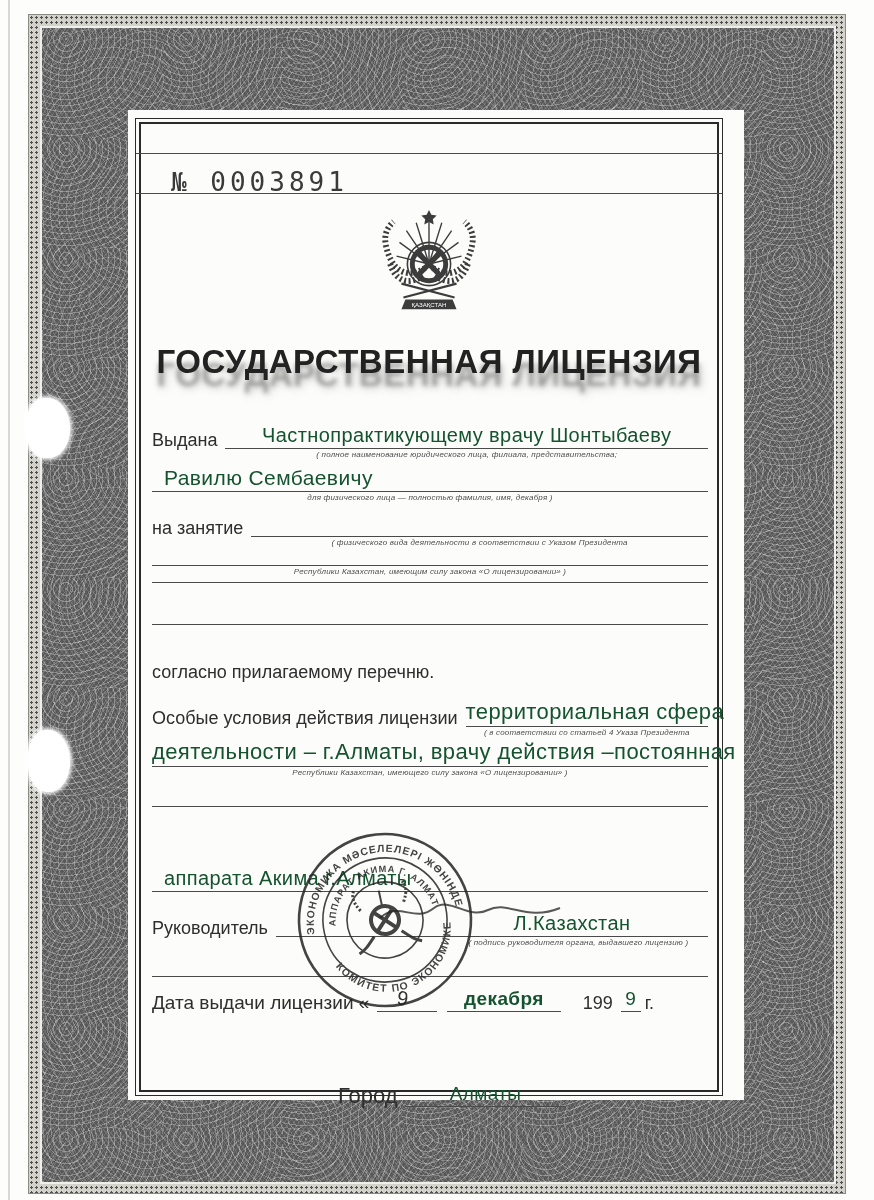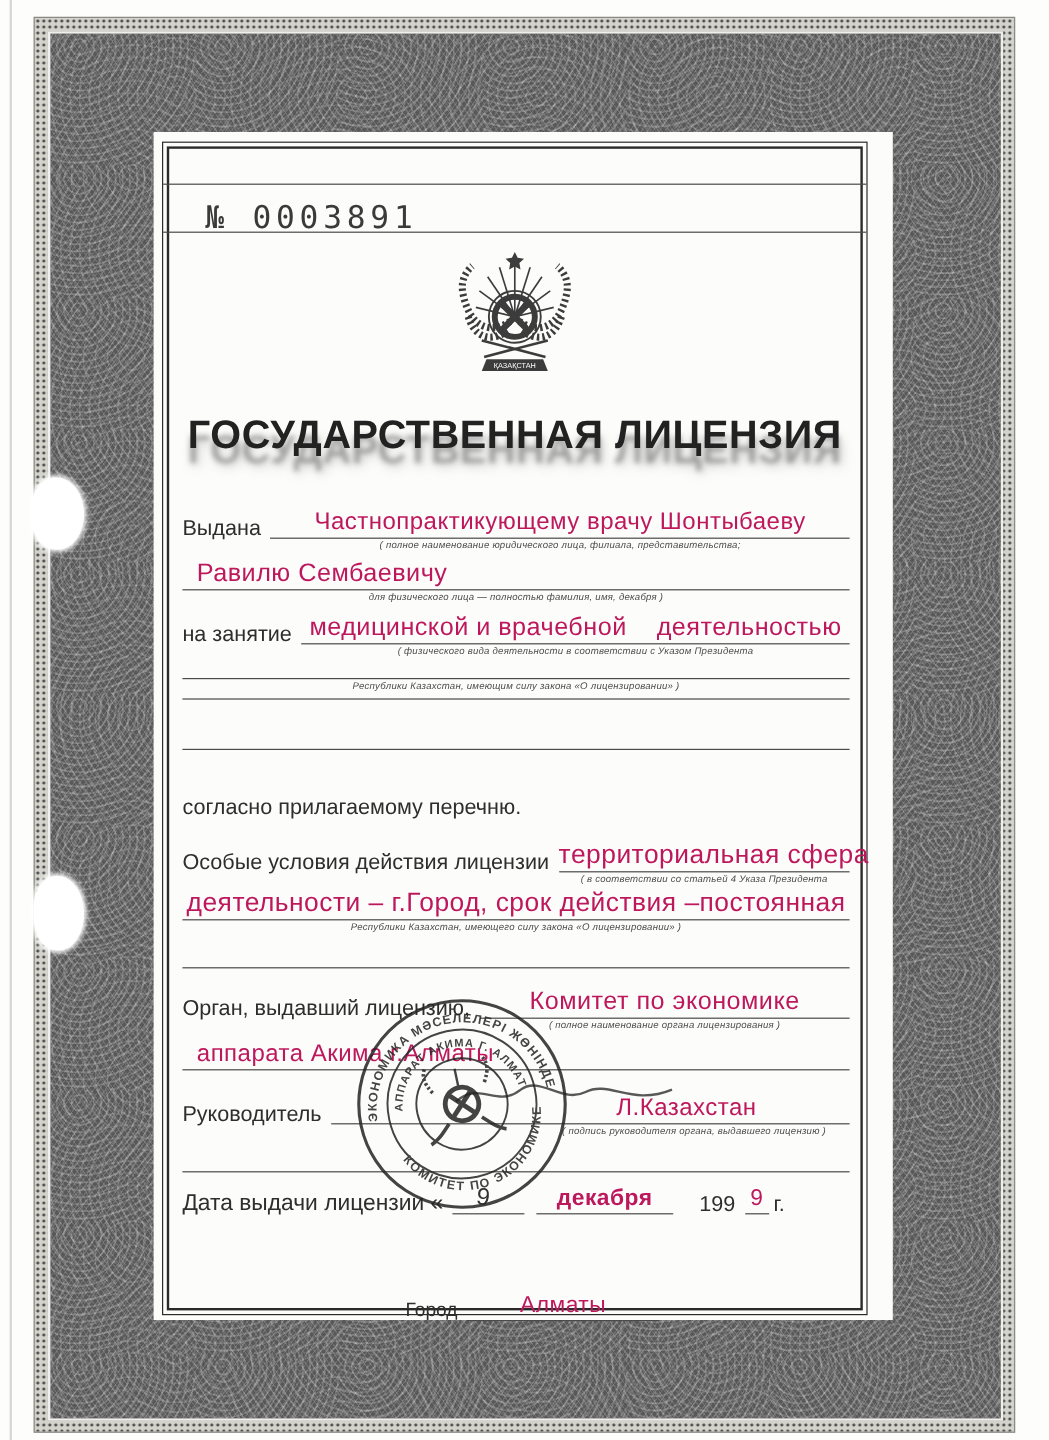--- a/index.html
+++ b/index.html
@@ -42,21 +42,21 @@
   .emblem-wrap{left:0;right:0;top:86px;text-align:center;}
 
   .title{left:0;right:0;top:224px;text-align:center;font-size:33px;font-weight:bold;
          letter-spacing:0.5px;color:#222;
          text-shadow:0 13px 4px rgba(80,80,80,.45), 2px 15px 9px rgba(110,110,110,.35);}
 
   .row{position:absolute;left:16px;right:14px;display:flex;align-items:flex-end;}
   .label{font-size:18px;color:#2e2e2e;white-space:nowrap;padding-right:8px;line-height:1;}
   .line{flex:1;position:relative;border-bottom:1px solid #4a4a4a;height:26px;}
   .line-plain{position:absolute;left:16px;right:14px;border-bottom:1px solid #4a4a4a;}
-  .value{position:absolute;bottom:1px;white-space:pre;color:#be185d;letter-spacing:.4px;}
+  .value{position:absolute;bottom:1px;white-space:pre;color:#14532d;letter-spacing:.4px;}
   .v-center{left:0;right:0;text-align:center;}
   .caption{position:absolute;top:100%;margin-top:2px;left:0;right:0;text-align:center;
            font-style:italic;font-size:8px;color:#4d4d4d;white-space:nowrap;letter-spacing:.2px;}
 
   .plain-text{font-size:18px;color:#2e2e2e;}
 
   .date-row{display:flex;align-items:flex-end;font-size:18px;}
   .seg{position:relative;border-bottom:1px solid #4a4a4a;height:24px;}
   .seg .value{bottom:1px;}
 
@@ -135,21 +135,20 @@
     <div class="row" style="top:346px;">
       <span class="line">
         <span class="value" style="left:12px;font-size:21px;">Равилю Сембаевичу</span>
         <span class="caption">для физического лица — полностью фамилия, имя, декабря )</span>
       </span>
     </div>
 
     <div class="row" style="top:391px;">
       <span class="label">на занятие</span>
       <span class="line">
-        <span class="value v-center" style="font-size:21px;">медицинской и врачебной    деятельностью</span>
         <span class="caption">( физического вида деятельности в соответствии с Указом Президента</span>
       </span>
     </div>
 
     <div class="row" style="top:420px;">
       <span class="line">
         <span class="caption">Республики Казахстан, имеющим силу закона «О лицензировании» )</span>
       </span>
     </div>
 
@@ -160,33 +159,26 @@
 
     <div class="row" style="top:581px;">
       <span class="label">Особые условия действия лицензии</span>
       <span class="line">
         <span class="value v-center" style="font-size:22px;">территориальная сфера</span>
         <span class="caption">( в соответствии со статьей 4 Указа Президента</span>
       </span>
     </div>
     <div class="row" style="top:621px;">
       <span class="line">
-        <span class="value v-center" style="font-size:22px;">деятельности – г.Город, срок действия –постоянная</span>
+        <span class="value v-center" style="font-size:22px;">деятельности – г.Алматы, врачу действия –постоянная</span>
         <span class="caption">Республики Казахстан, имеющего силу закона «О лицензировании» )</span>
       </span>
     </div>
     <div class="abs line-plain" style="top:687px;"></div>
 
-    <div class="row" style="top:703px;">
-      <span class="label">Орган, выдавший лицензию,</span>
-      <span class="line">
-        <span class="value v-center" style="font-size:21px;">Комитет по экономике</span>
-        <span class="caption">( полное наименование органа лицензирования )</span>
-      </span>
-    </div>
     <div class="row" style="top:746px;">
       <span class="line">
         <span class="value" style="left:12px;font-size:20px;">аппарата Акима г.Алматы</span>
       </span>
     </div>
 
     <div class="row" style="top:791px;">
       <span class="label">Руководитель</span>
       <span class="line">
         <svg class="sig-svg" width="190" height="34" viewBox="0 0 190 34">
@@ -207,21 +199,21 @@
         <span class="value v-center" style="font-size:19px;font-weight:bold;">декабря</span>
       </span>
       <span class="label" style="margin-left:22px;">199</span>
       <span class="seg" style="width:26px;">
         <span class="value v-center" style="font-size:19px;">9</span>
       </span>
       <span class="label" style="padding-left:4px;">г.</span>
     </div>
 
     <div class="abs date-row" style="left:202px;top:918px;">
-      <span class="label" style="font-size:16px;margin-top:48px;">Город</span>
+      <span class="label" style="font-size:22px;margin-top:48px;">Город</span>
       <span class="seg" style="width:160px;">
         <span class="value v-center" style="font-size:19px;">Алматы</span>
       </span>
     </div>
   </div>
 
   <svg class="stamp" viewBox="0 0 184 184">
     <defs>
       <path id="ringTop" d="M 20,96 A 72,72 0 1 1 164,96"></path>
       <path id="ringTopInner" d="M 42,94 A 50,50 0 1 1 142,94"></path>

